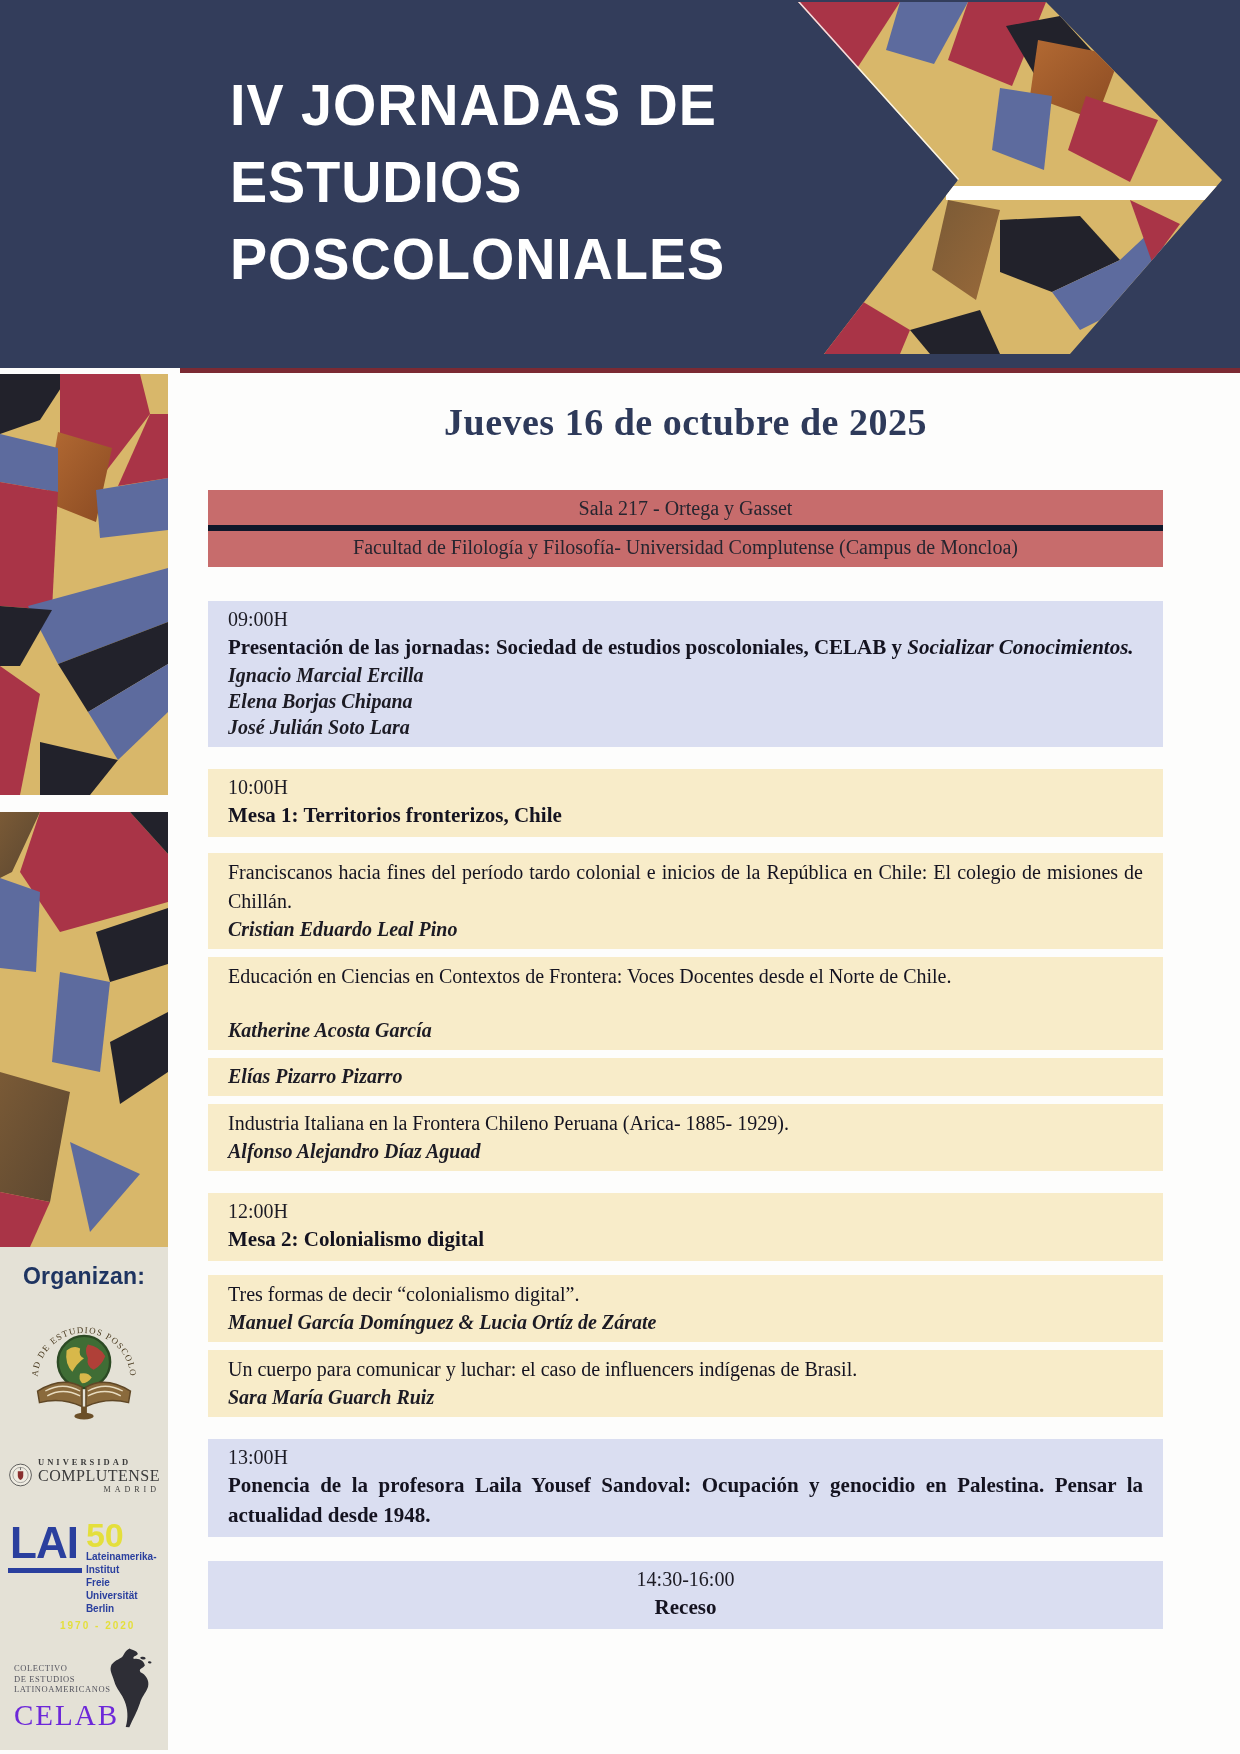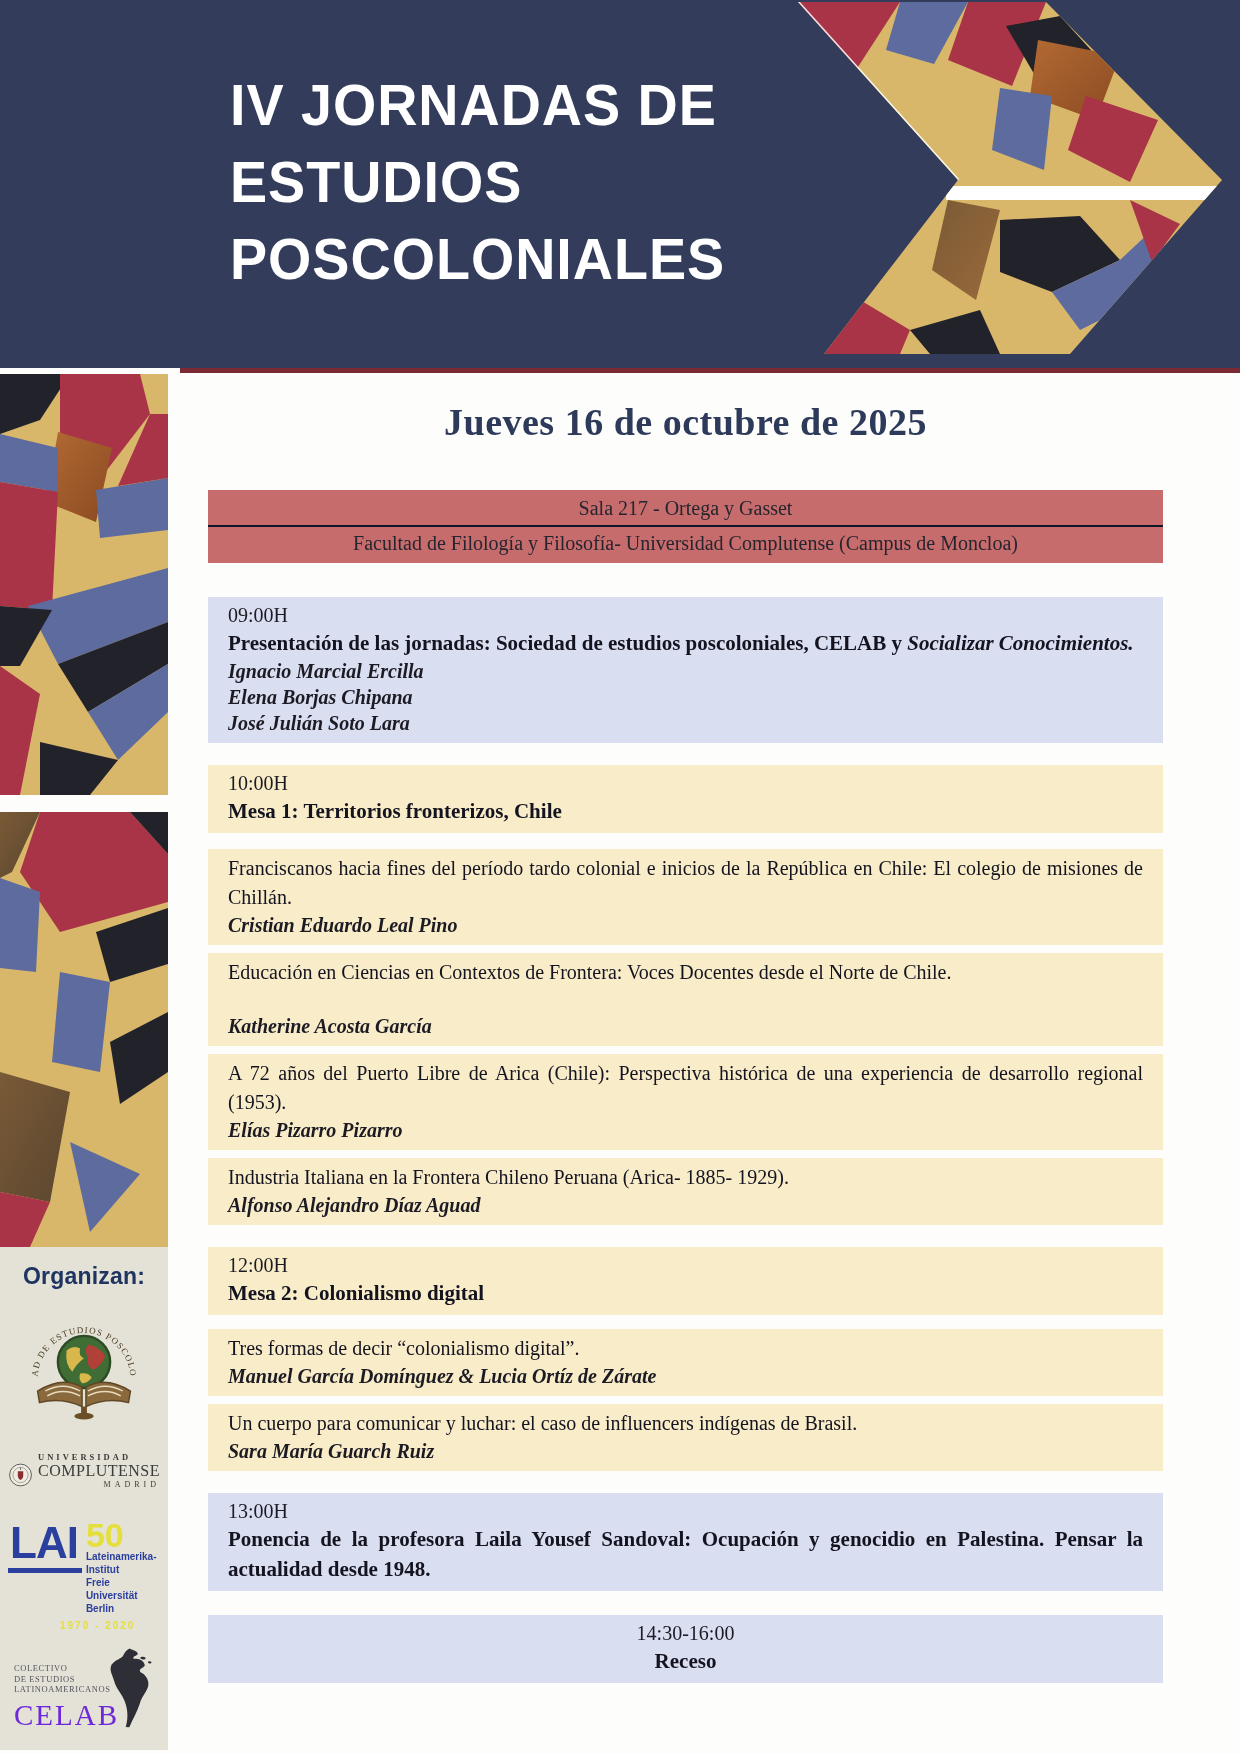--- a/index.html
+++ b/index.html
@@ -32,21 +32,21 @@
   .org-panel {
     position:absolute; left:0; top:1247px; width:168px; height:503px;
     background:#e4e1d6; text-align:center;
   }
   .org-label {
     margin-top:16px; font-family:"Liberation Sans","DejaVu Sans",sans-serif;
     font-weight:700; font-size:23px; color:#1e3461; letter-spacing:0.2px;
   }
   .seal-logo { margin-top:10px; }
   .ucm-logo {
-    margin:24px auto 0; width:152px; display:flex; align-items:flex-start; gap:5px;
+    margin:24px auto 0; width:152px; display:flex; align-items:center; gap:5px;
     text-align:left; color:#3b3b3b;
   }
   .ucm-line1 { font-size:8.5px; letter-spacing:3px; font-weight:600; }
   .ucm-line2 { font-size:16px; letter-spacing:0.5px; }
   .ucm-line3 { font-size:8px; letter-spacing:4px; text-align:right; }
   .lai-logo { margin:22px auto 0; width:152px; text-align:left; font-family:"Liberation Sans","DejaVu Sans",sans-serif; }
   .lai-top { display:flex; align-items:flex-start; }
   .lai-acronym {
     font-size:44px; font-weight:700; color:#2a3f9e; line-height:46px;
     border-bottom:5px solid #2a3f9e; padding:0 4px 2px 2px; letter-spacing:-1px;
@@ -61,21 +61,21 @@
   .celab-acronym { font-size:29px; letter-spacing:2px; color:#6d28d9; margin-top:4px; }
   .celab-map { position:absolute; right:0; top:-4px; transform:rotate(6deg); }
 
   
   .content { position:absolute; left:208px; top:368px; width:955px; color:#141320; }
   .date-heading {
     margin:32px 0 0; text-align:center; font-size:38px; font-weight:700;
     color:#2e3a5a; letter-spacing:0.5px;
   }
   .venue-banner { margin-top:46px; background:#c76c6c; color:#26252f; font-size:20px; text-align:center; }
-  .venue-line1 { padding:5px 10px 3px; line-height:27px; border-bottom:2px solid #0f172a; }
+  .venue-line1 { padding:5px 10px 3px; line-height:27px; border-bottom:6px solid #0f172a; }
   .venue-line2 { padding:3px 10px 6px; line-height:27px; }
 
   .block { padding:5px 20px 7px; }
   .lavender { background:#dadef1; }
   .cream { background:#f8ecc9; }
   .time-label { font-size:20px; line-height:26px; color:#1c1b24; }
   .session-title { margin:0; font-size:21px; font-weight:700; line-height:30px; text-align:justify; }
   .session-title .emph { font-style:italic; }
   .talk-title { margin:0; font-size:20px; line-height:29px; text-align:justify; }
   .speaker { font-style:italic; font-size:20px; line-height:26px; color:#1c1b24;font-weight:bold; }
@@ -270,21 +270,20 @@
       <div class="speaker">Cristian Eduardo Leal Pino</div>
     </section>
 
     <section class="block cream mt-talk">
       <p class="talk-title">Educación en Ciencias en Contextos de Frontera: Voces Docentes desde el Norte de Chile.</p>
       <div class="speaker-spacer"></div>
       <div class="speaker">Katherine Acosta García</div>
     </section>
 
     <section class="block cream mt-talk">
-      <p class="talk-title">A 72 años del Puerto Libre de Arica (Chile): Perspectiva histórica de una experiencia de desarrollo regional (1953).</p>
       <div class="speaker">Elías Pizarro Pizarro</div>
     </section>
 
     <section class="block cream mt-talk">
       <p class="talk-title">Industria Italiana en la Frontera Chileno Peruana (Arica- 1885- 1929).</p>
       <div class="speaker">Alfonso Alejandro Díaz Aguad</div>
     </section>
 
     <section class="block cream mt-header">
       <div class="time-label">12:00H</div>

